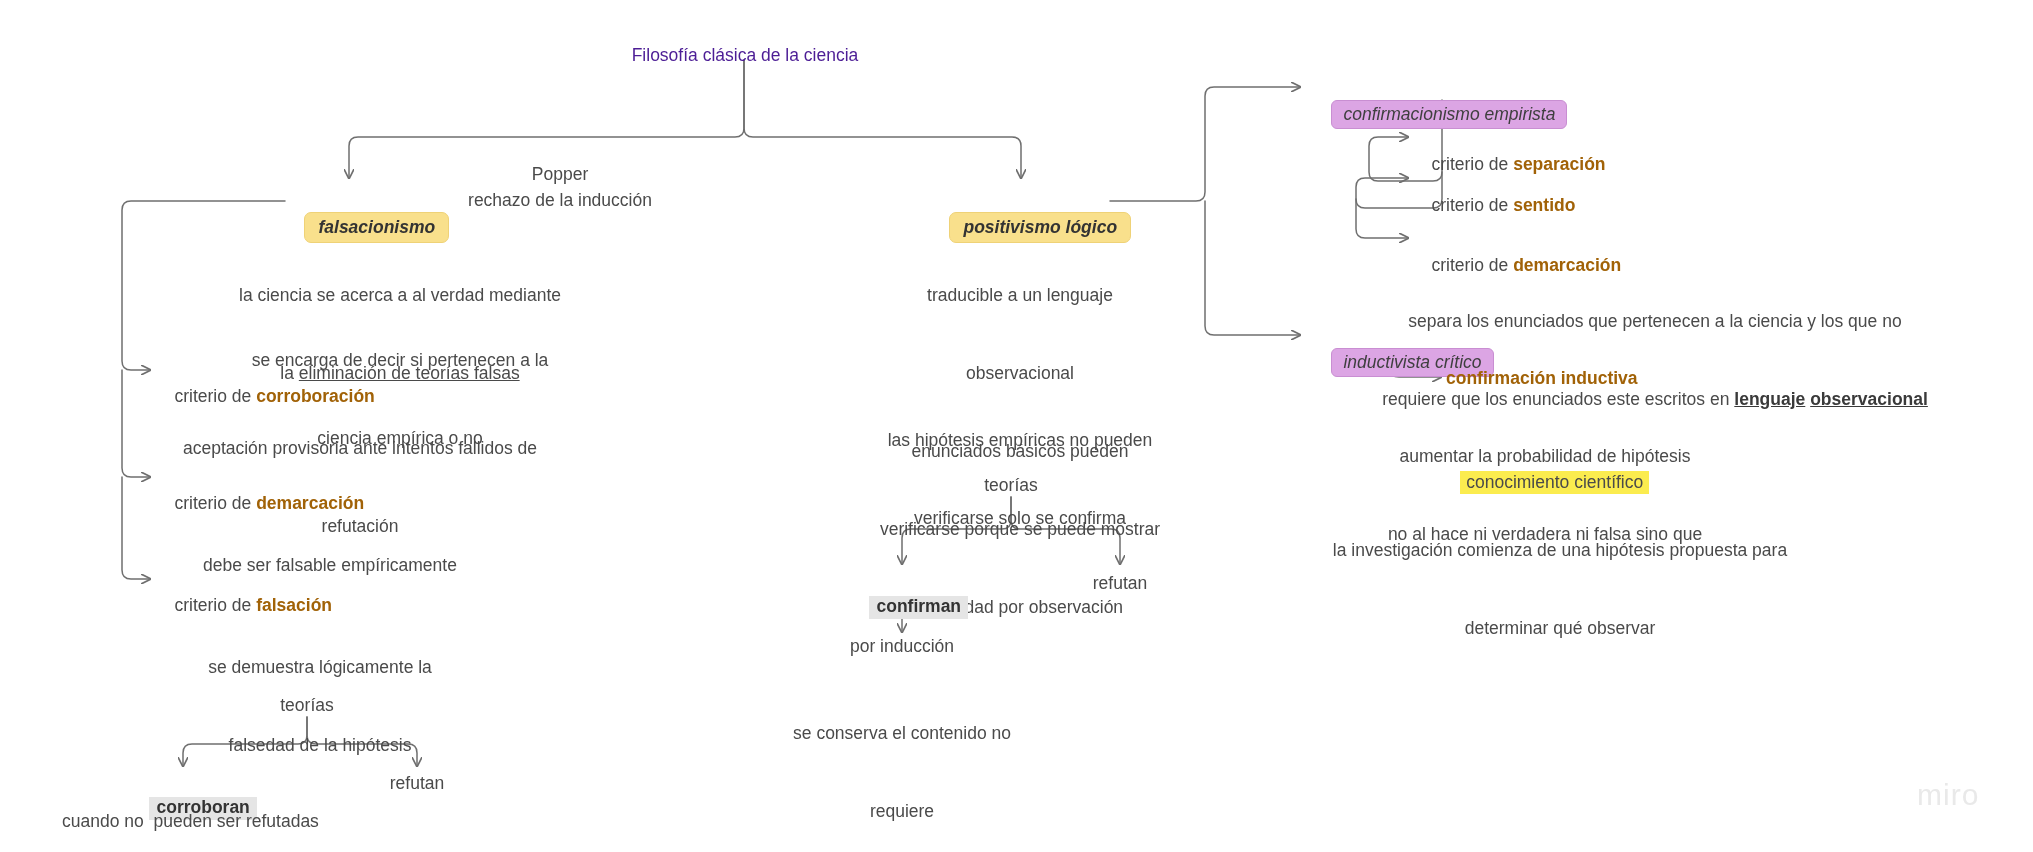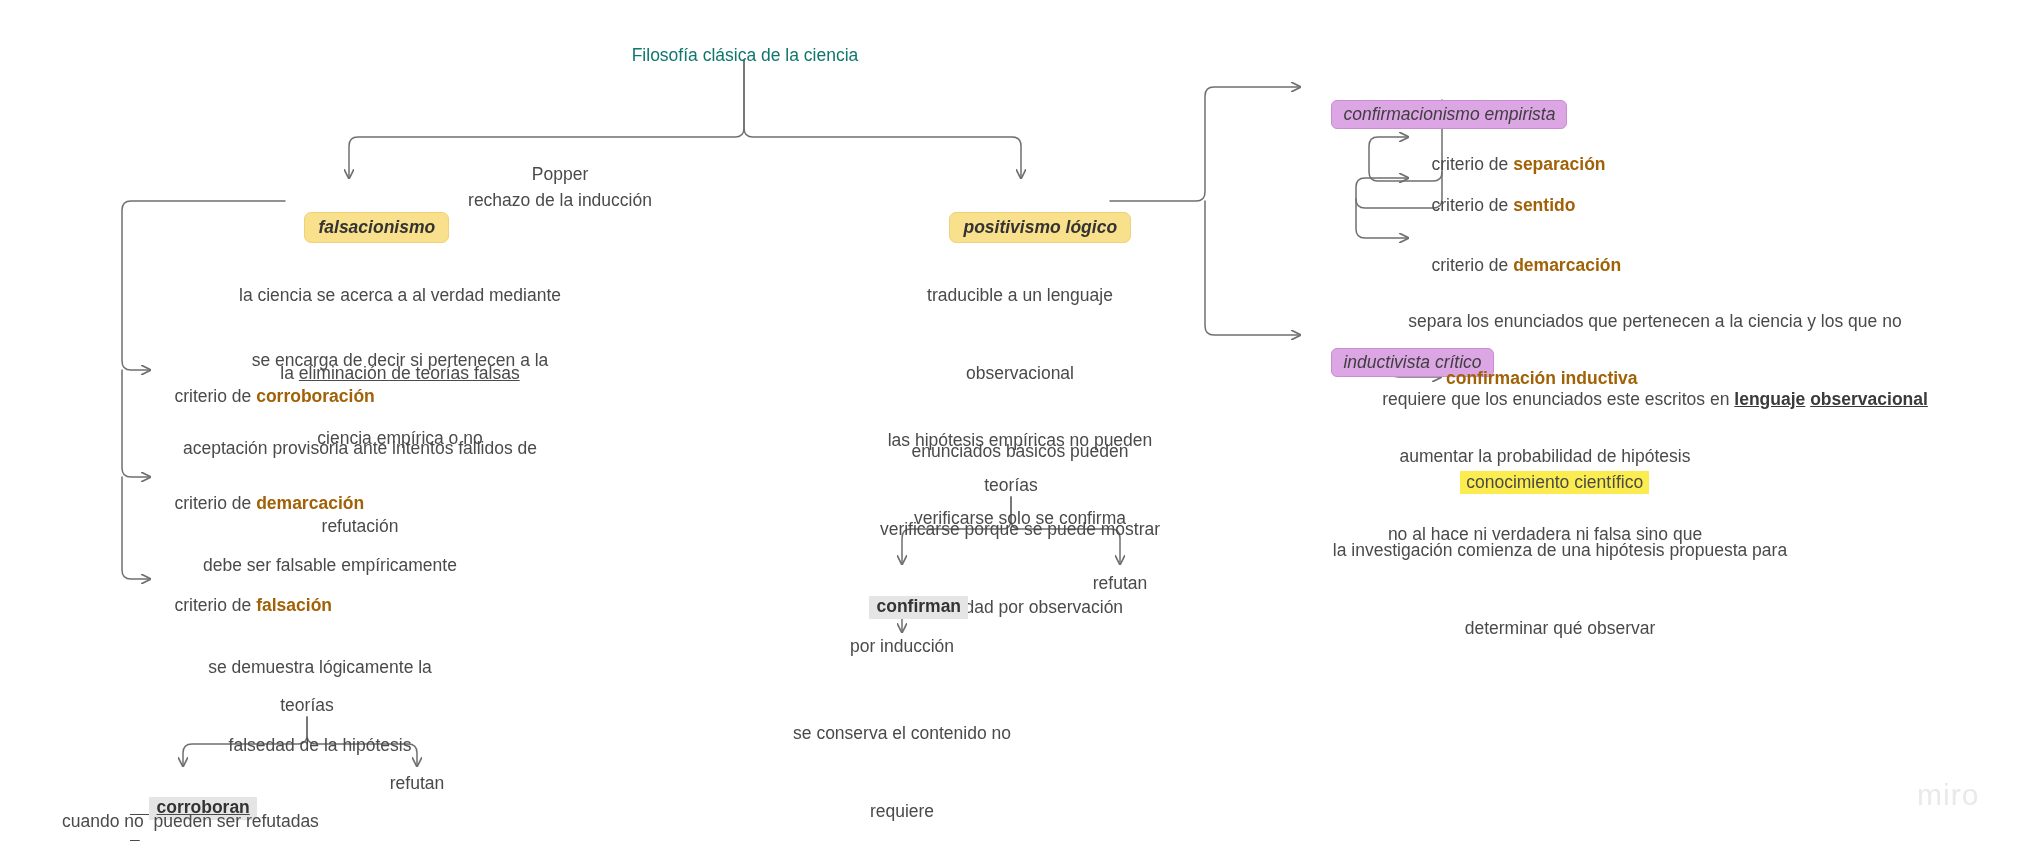--- a/index.html
+++ b/index.html
@@ -29,21 +29,21 @@
     position: absolute;
     color: #4a4a4a;
     font-size: 17.5px;
     line-height: 26px;
     white-space: pre;
   }
   .ctr { text-align: center; }
   .lft { text-align: left; }
   .root-title {
     font-size: 17.5px;
-    color: #0f766e;
+    color: #4c1d95;
   }
   .badge {
     display: inline-block;
     padding: 3px 13px 4px 13px;
     border-radius: 7px;
     font-weight: bold;
     font-size: 17.5px;
     line-height: 22px;
     color: #333333;
     font-style: italic;
@@ -166,21 +166,21 @@
 
   <div class="node lft" style="left:155px; top:566px;">
     <span>criterio de </span><span class="b">falsación</span>
   </div>
   <div class="node ctr" style="left:110px; top:602px; width:420px;">
     <div>se demuestra lógicamente la</div>
     <div>falsedad de la hipótesis</div>
   </div>
 
   <div class="node ctr" style="left:207px; top:692px; width:200px;">teorías</div>
-  <div class="node" style="left:130px; top:768px;text-decoration:underline;">
+  <div class="node" style="left:130px; top:768px;">
     <span class="hl-green">corroboran</span>
   </div>
   <div class="node ctr" style="left:367px; top:770px; width:100px;">refutan</div>
   <div class="node lft" style="left:62px; top:808px;">cuando no  pueden ser refutadas</div>
 
   <div class="node" style="left:930px; top:186px;">
     <span class="badge badge-yellow">positivismo lógico</span>
   </div>
 
   <div class="node ctr" style="left:820px; top:230px; width:400px;text-align:center;">

